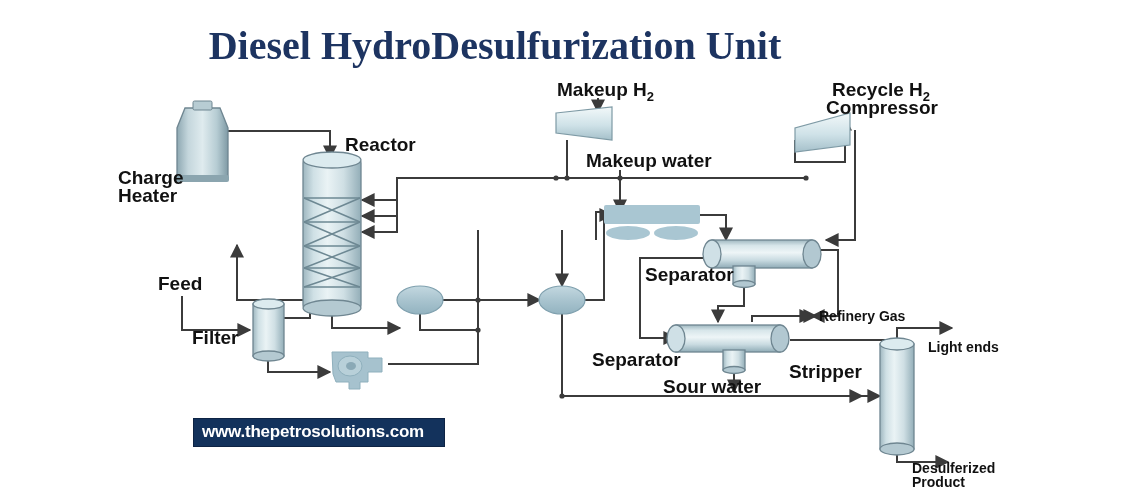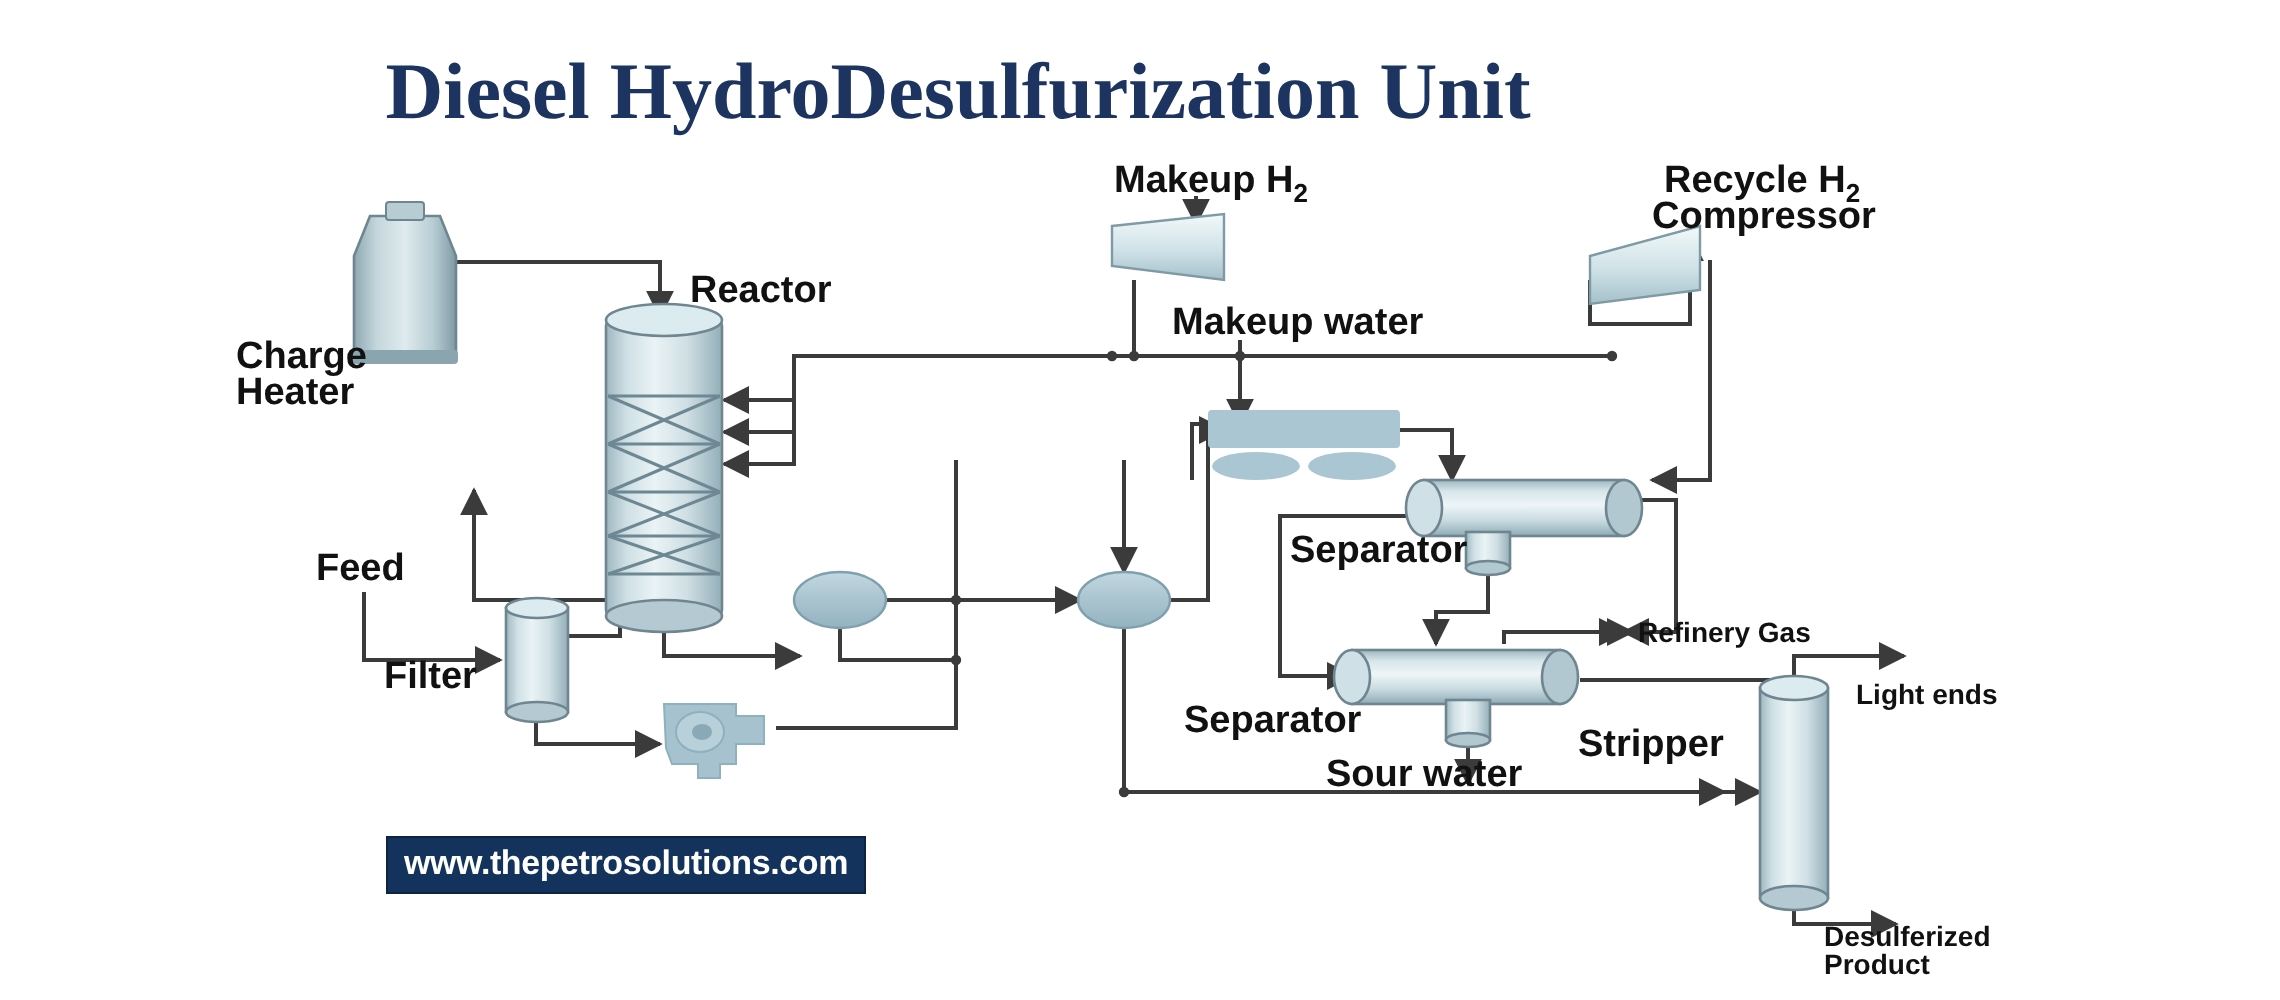--- a/index.html
+++ b/index.html
@@ -10,40 +10,40 @@
   #canvas {
     position: relative;
     width: 1140px;
     height: 500px;
     background: #ffffff;
     overflow: hidden;
     font-family: "Liberation Sans", sans-serif;
   }
   #title {
     position: absolute;
-    left: 0;
+    left: 16px;
     top: 22px;
     width: 958px;
     text-align: center;
     font-family: "Liberation Serif", serif;
     font-weight: bold;
     font-size: 40px;
     color: #1d3461;
     letter-spacing: 0px;
   }
   #watermark {
     position: absolute;
     left: 193px;
     top: 418px;
     background: #13325c;
     color: #ffffff;
     font-family: "Liberation Sans", sans-serif;
     font-size: 17px;
     font-weight: bold;
-    padding: 3px 8px 4px 8px;
+    padding: 3px 20px 4px 8px;
     border: 1px solid #0d2344;
     white-space: nowrap;
     letter-spacing: -0.2px;
   }
   svg#dia {
     position: absolute;
     left: 0;
     top: 0;
     width: 1140px;
     height: 500px;

